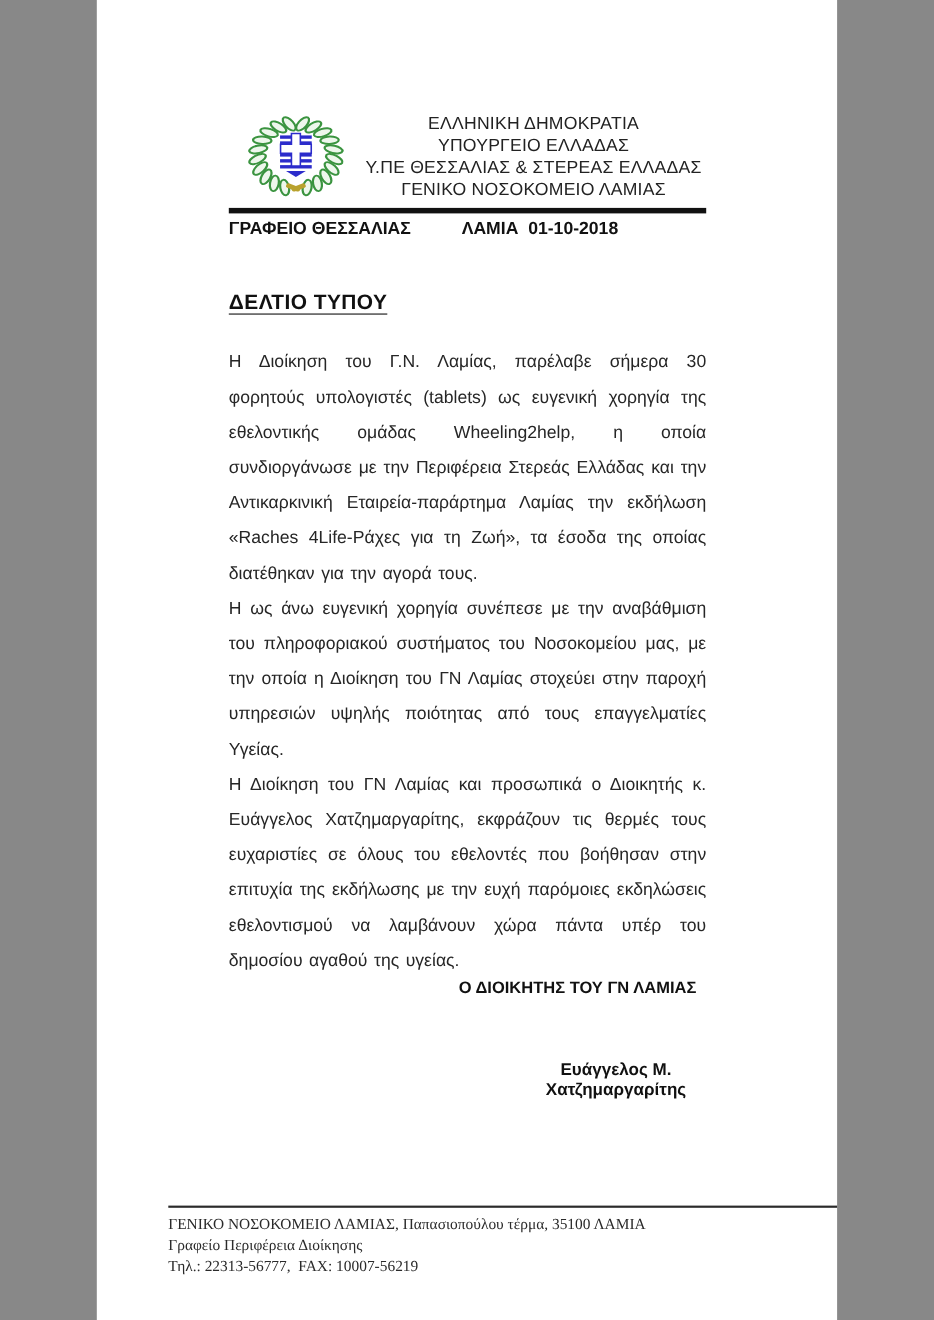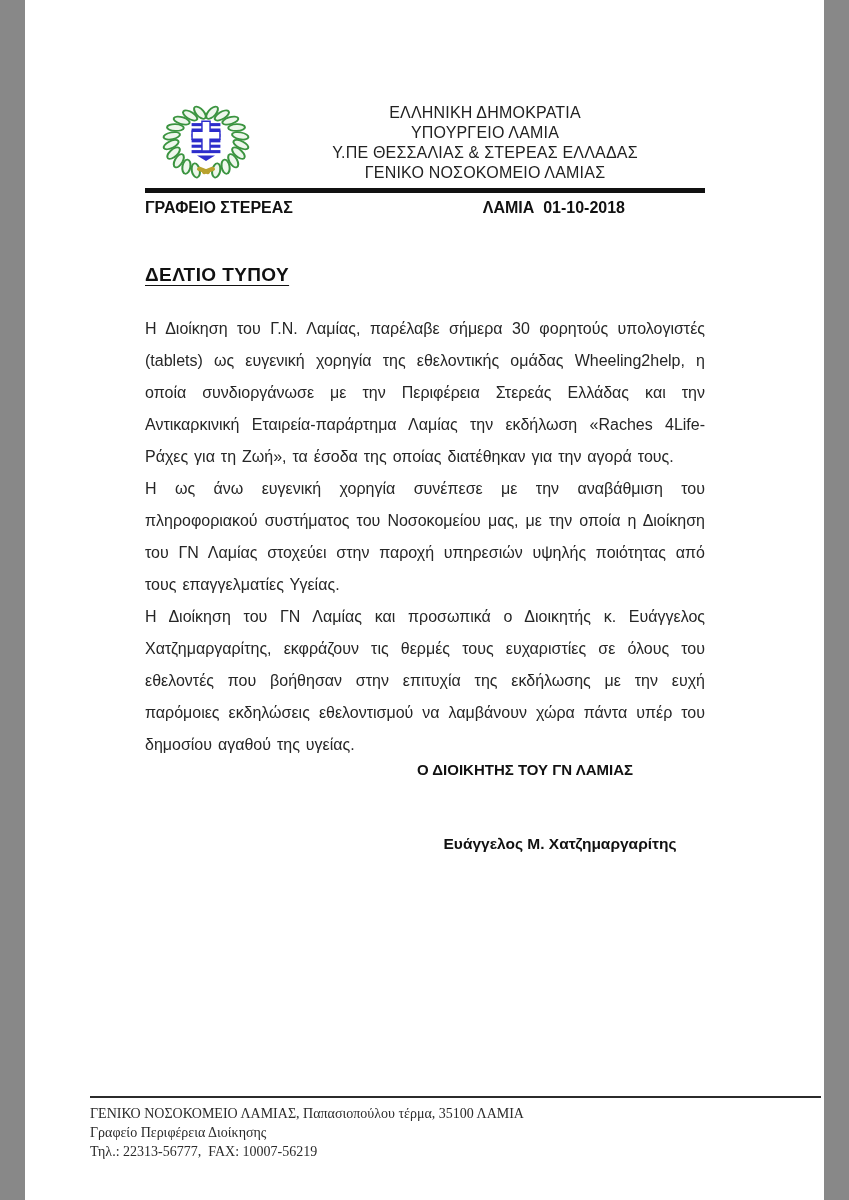--- a/index.html
+++ b/index.html
@@ -1,19 +1,19 @@
 <!DOCTYPE html>
 <html lang="el"><head>
 <meta charset="utf-8">
 <style>
   * { margin:0; padding:0; box-sizing:border-box; }
   html,body { background:#888; }
   .page {
     position:relative;
-    width:799px; height:1200px;
+    width:673px; height:1200px;
     margin:0 auto;
     background:#ffffff;
     color:#1b1b1b;
     font-family:"Liberation Sans", sans-serif;
     overflow:hidden;
   }
   .content { margin:0 119px 0 120px; }
 
   
   .letterhead { display:flex; align-items:flex-start; padding-top:103px; }
@@ -130,30 +130,30 @@
             <rect x="34" y="46" width="32" height="3.4" fill="#2c2ccb"></rect>
             <rect x="34" y="52" width="32" height="3.4" fill="#2c2ccb"></rect>
             <polygon points="40,58 60,58 50,64" fill="#2c2ccb"></polygon>
 
             <path d="M45.5 20 h9 v11 h11 v9 h-11 v13 h-9 v-13 h-11 v-9 h11 z" fill="#ffffff" stroke="#2c2ccb" stroke-width="1.6"></path>
           </g>
         </svg>
       </div>
       <div class="head-lines">
         <div>ΕΛΛΗΝΙΚΗ ΔΗΜΟΚΡΑΤΙΑ</div>
-        <div>ΥΠΟΥΡΓΕΙΟ ΛΑΜΙΑ</div>
+        <div>ΥΠΟΥΡΓΕΙΟ ΕΛΛΑΔΑΣ</div>
         <div>Υ.ΠΕ ΘΕΣΣΑΛΙΑΣ &amp; ΣΤΕΡΕΑΣ ΕΛΛΑΔΑΣ</div>
         <div>ΓΕΝΙΚΟ ΝΟΣΟΚΟΜΕΙΟ ΛΑΜΙΑΣ</div>
       </div>
     </div>
 
     <div class="rule"></div>
 
     <div class="office-row">
-      <span>ΓΡΑΦΕΙΟ ΣΤΕΡΕΑΣ</span>
+      <span>ΓΡΑΦΕΙΟ ΘΕΣΣΑΛΙΑΣ</span>
       <span class="place-date">ΛΑΜΙΑ  01-10-2018</span>
     </div>
 
     <div class="doc-title">
       <span>ΔΕΛΤΙΟ ΤΥΠΟΥ</span>
     </div>
 
     <div class="body-text">
       <p>Η Διοίκηση του Γ.Ν. Λαμίας, παρέλαβε σήμερα 30 φορητούς υπολογιστές (tablets) ως ευγενική χορηγία της εθελοντικής ομάδας Wheeling2help, η οποία συνδιοργάνωσε με την Περιφέρεια Στερεάς Ελλάδας και την Αντικαρκινική Εταιρεία-παράρτημα Λαμίας την εκδήλωση «Raches 4Life-Ράχες για τη Ζωή», τα έσοδα της οποίας διατέθηκαν για την αγορά τους.</p>
       <p>Η ως άνω ευγενική χορηγία συνέπεσε με την αναβάθμιση του πληροφοριακού συστήματος του Νοσοκομείου μας, με την οποία η Διοίκηση του ΓΝ Λαμίας στοχεύει στην παροχή υπηρεσιών υψηλής ποιότητας από τους επαγγελματίες Υγείας.</p>

